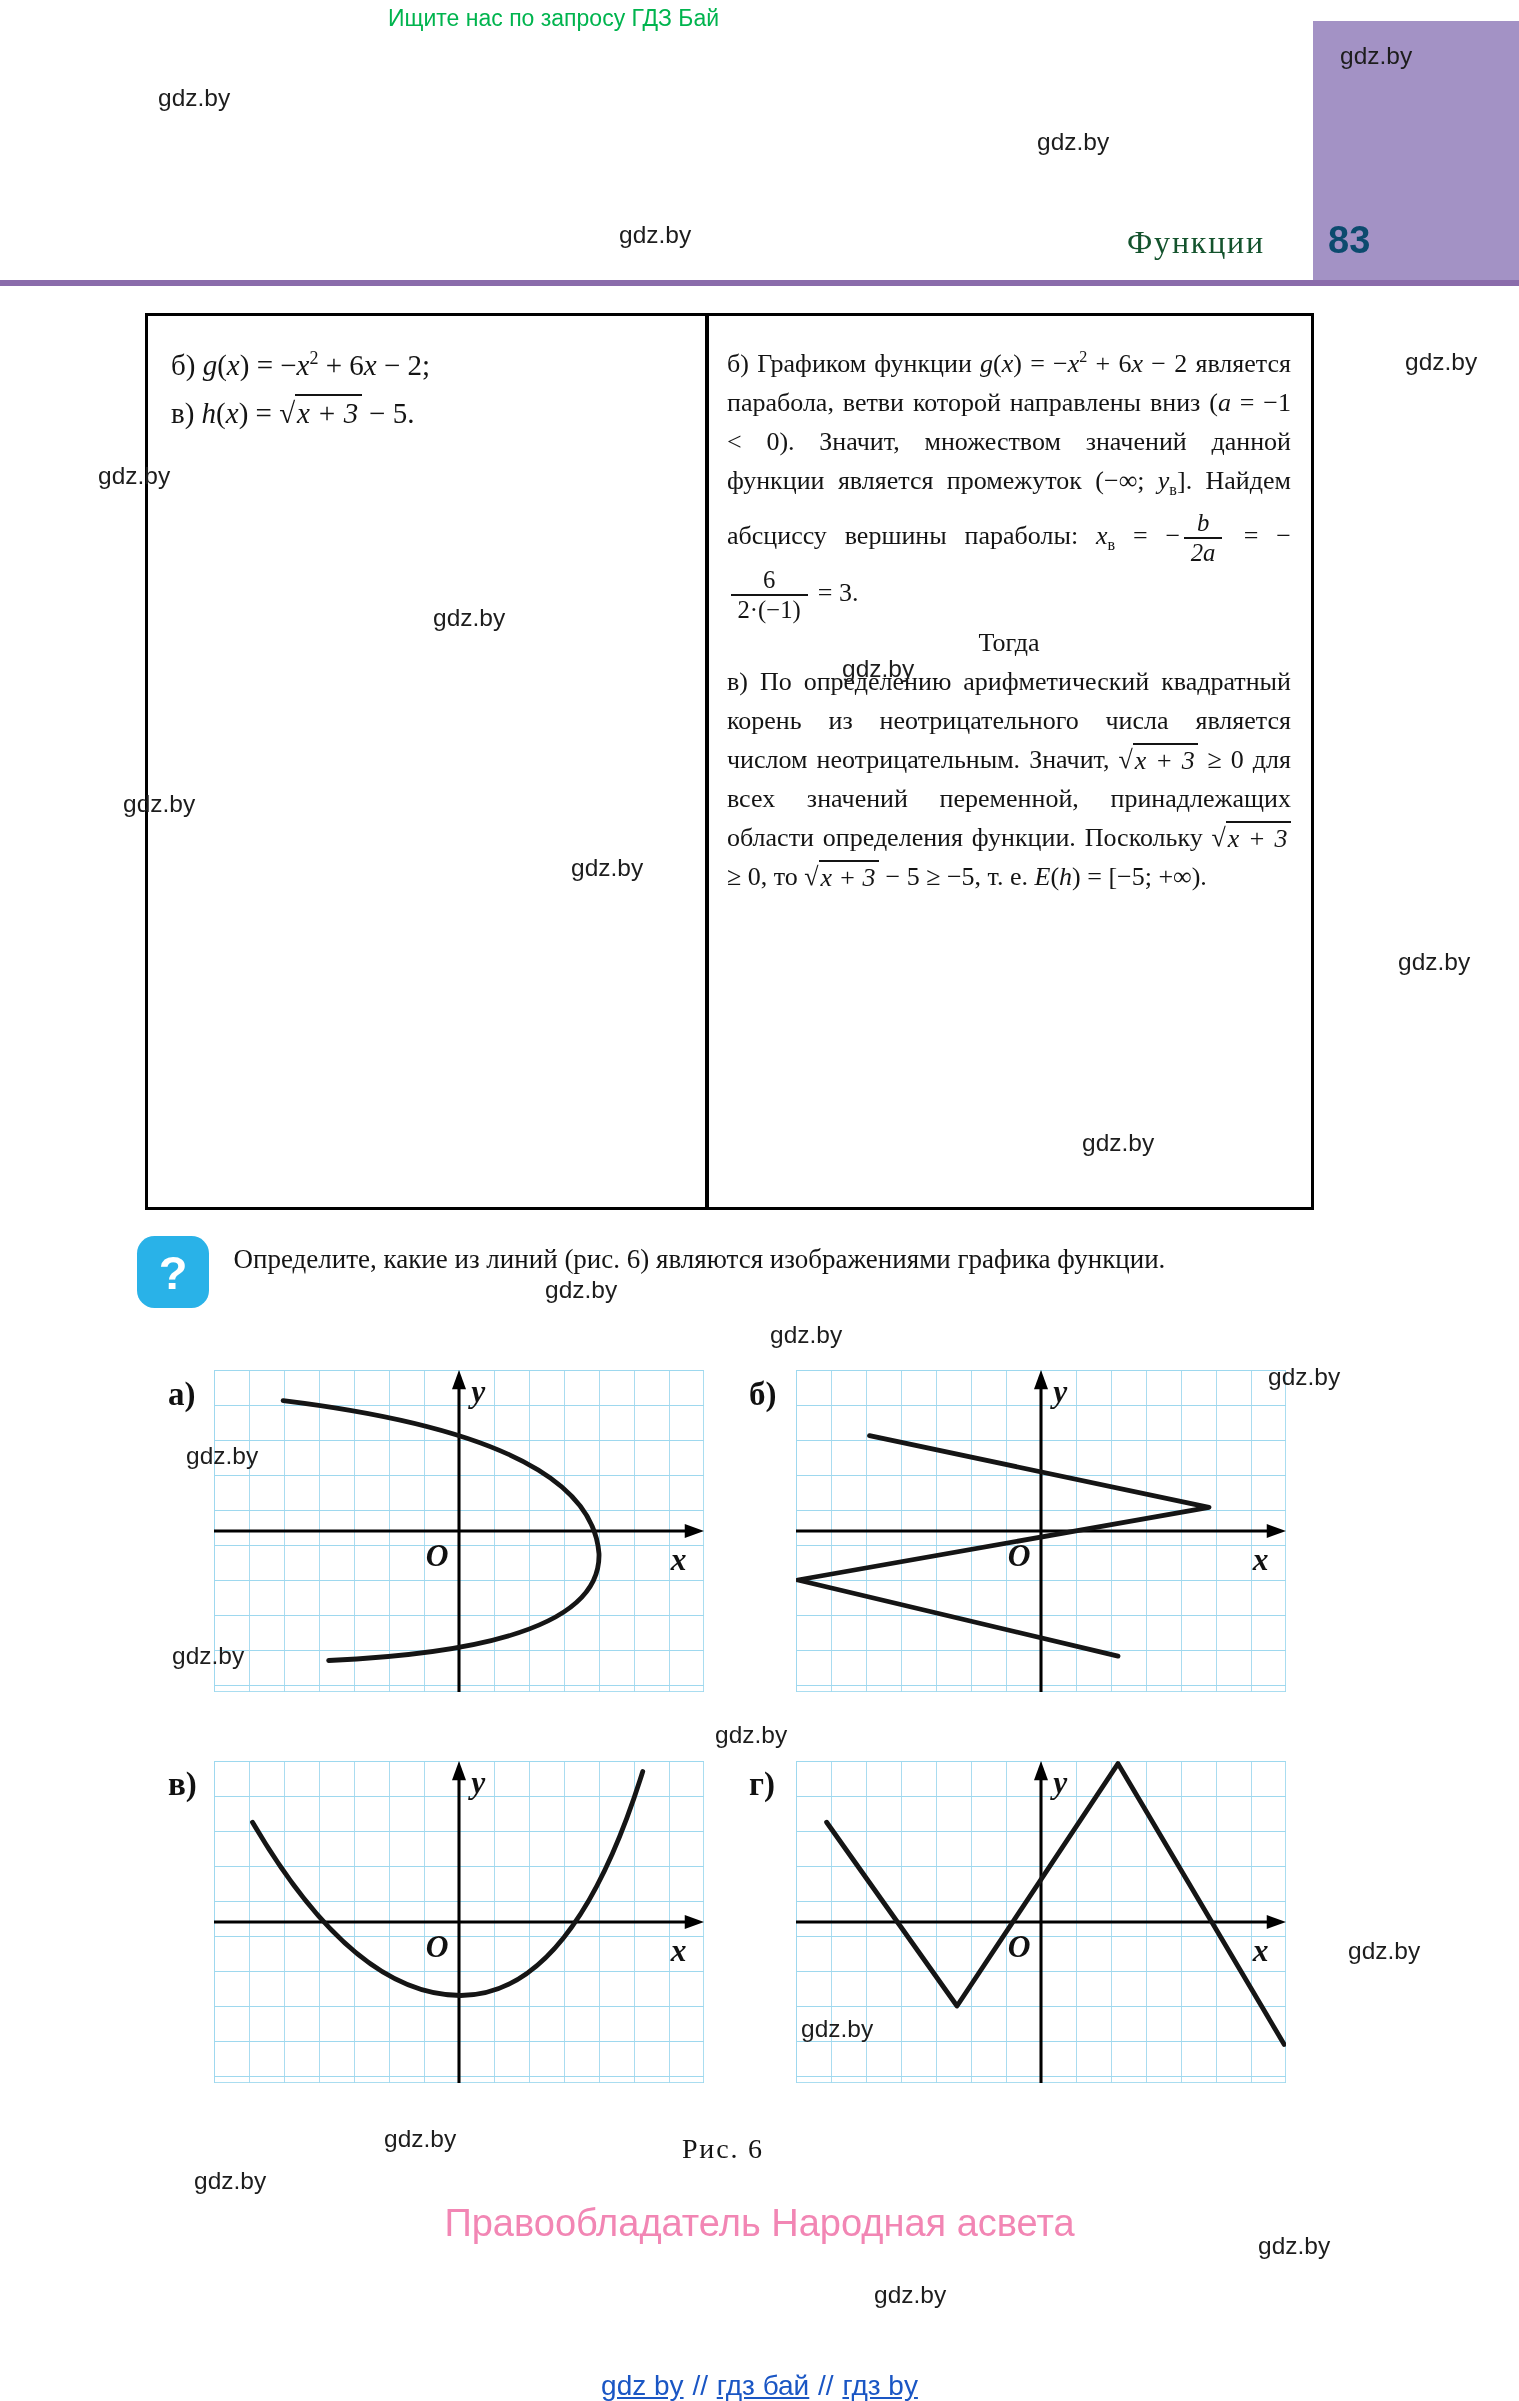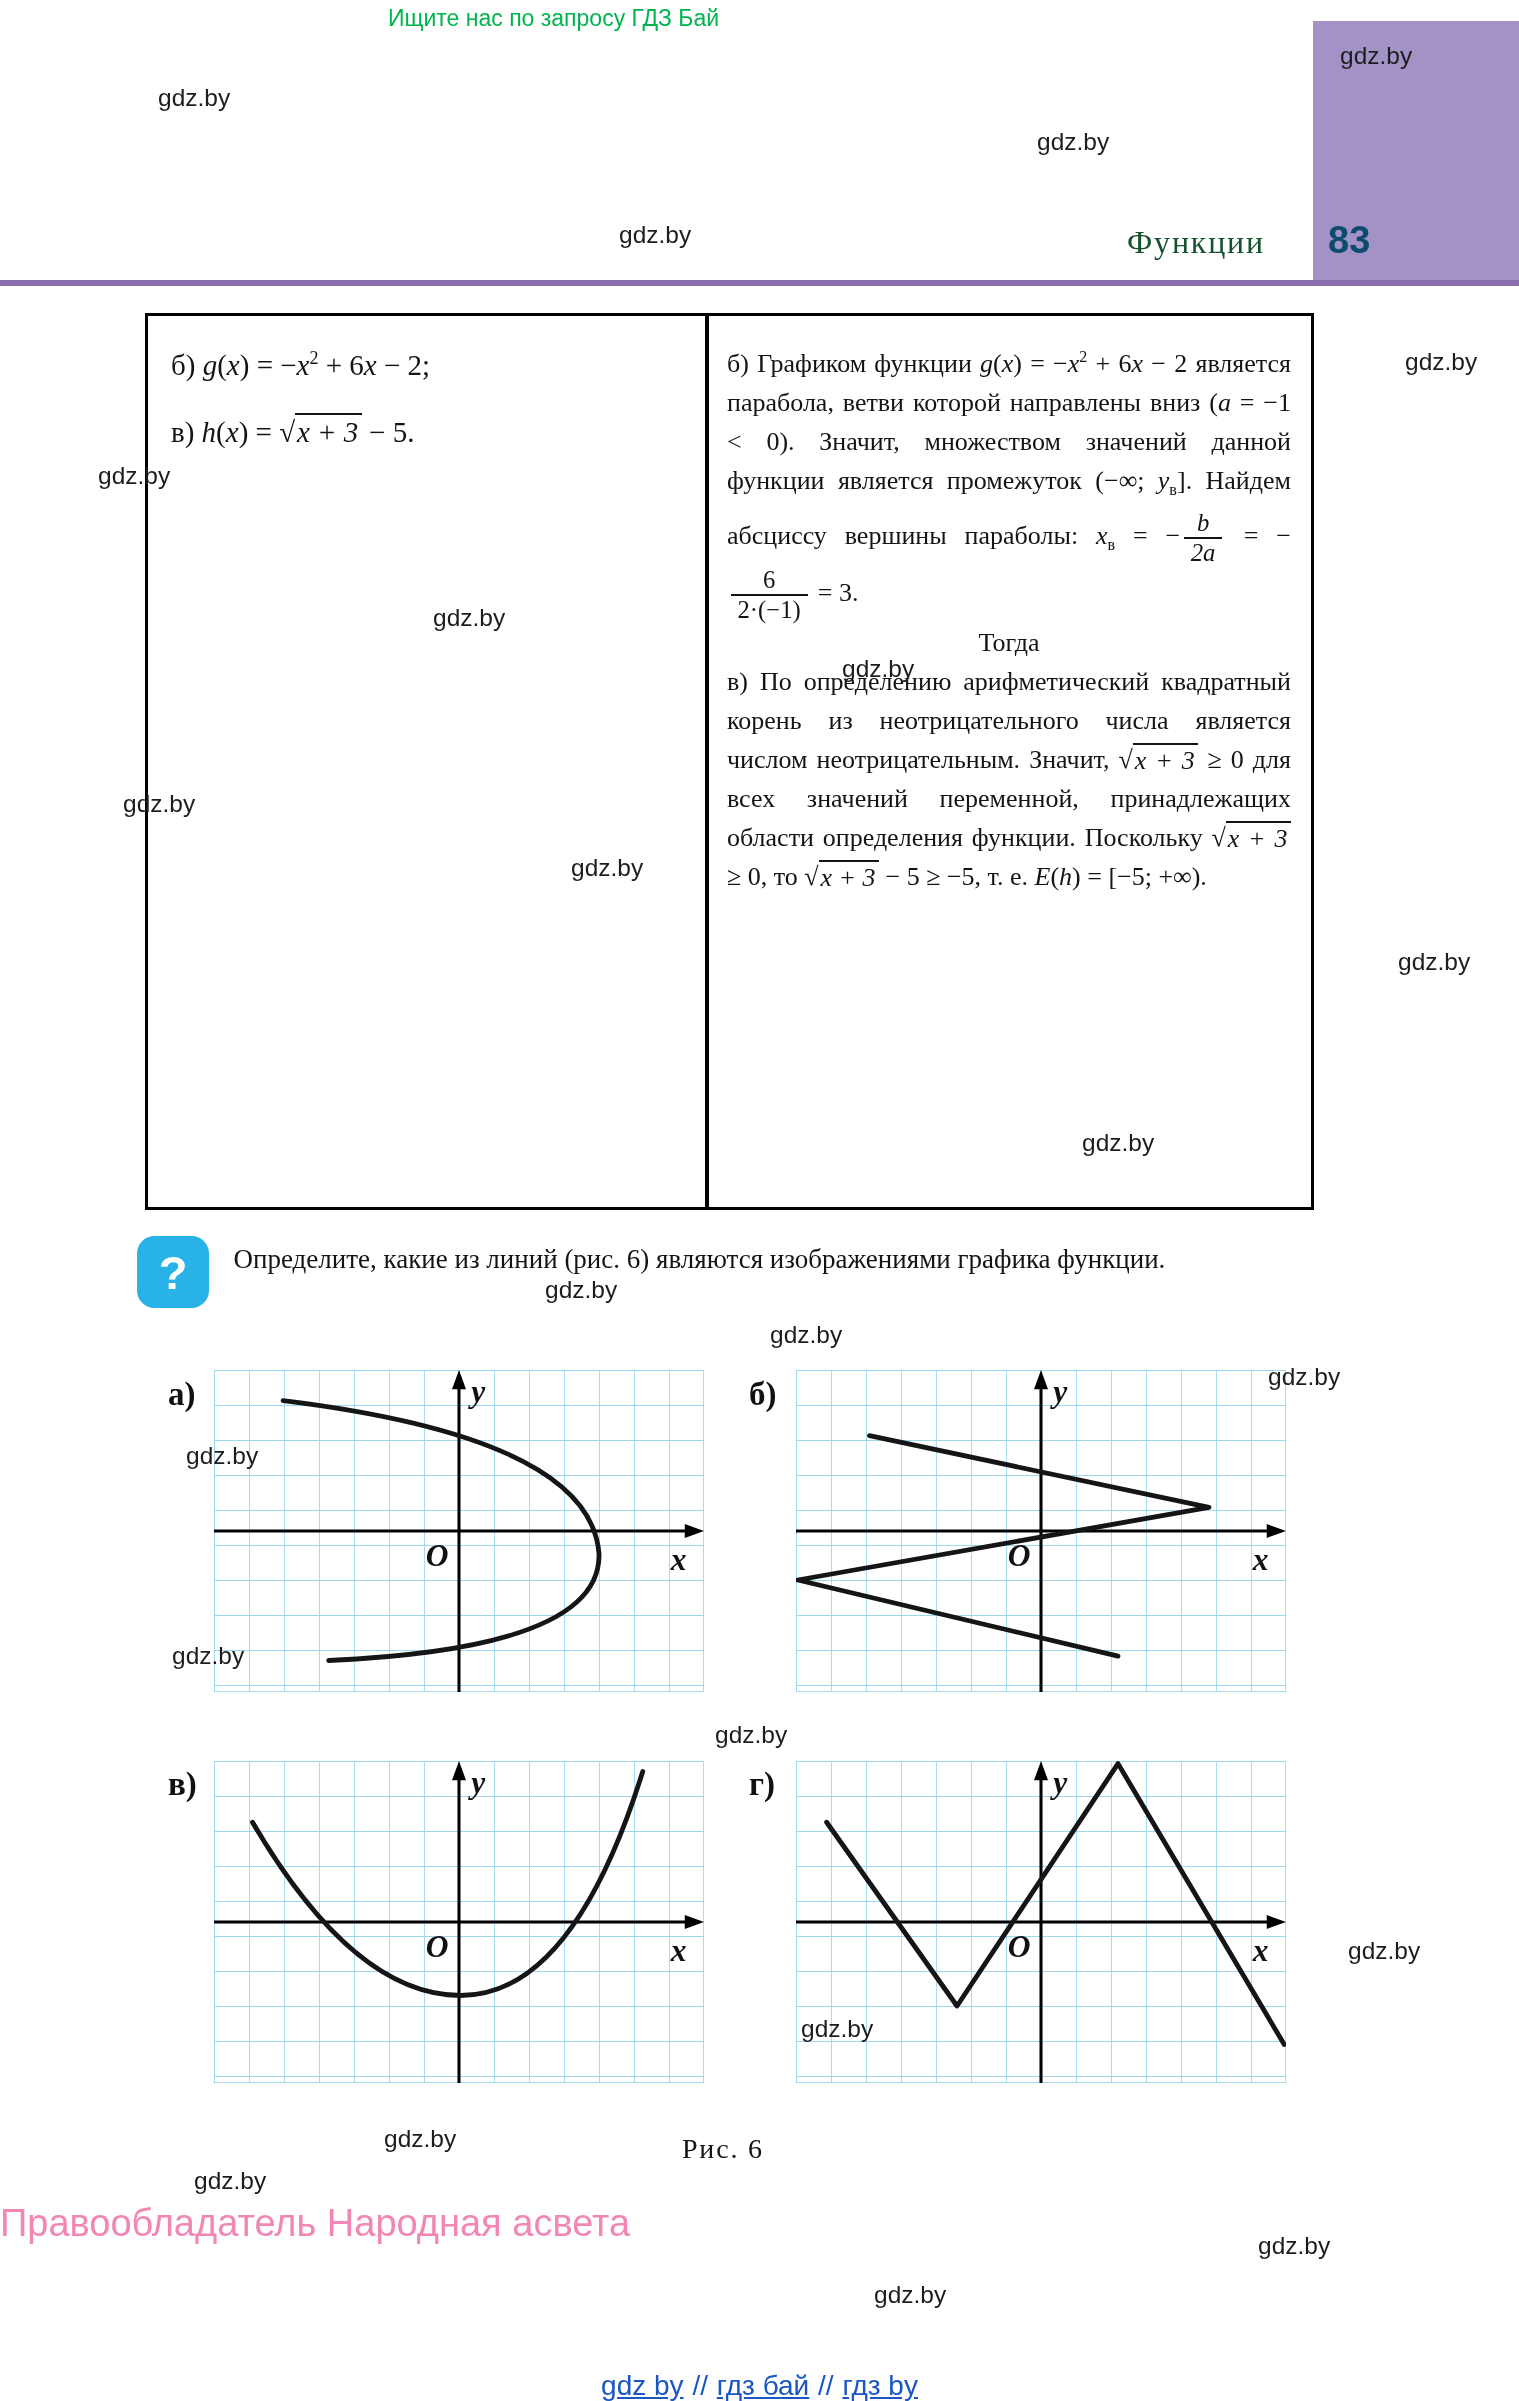--- a/index.html
+++ b/index.html
@@ -19,21 +19,21 @@
   .purple-block{position:absolute;left:1313px;top:21px;width:207px;height:260px;background:#a392c5}
   .purple-rule{position:absolute;left:0;top:280px;width:1519px;height:6.1px;background:#8a6cab}
   .section-title{position:absolute;left:1127px;top:224px;font-size:32px;letter-spacing:1.8px;color:#14532d}
   .page-num{position:absolute;left:1328px;top:219px;font-family:"Liberation Sans",sans-serif;
             font-weight:bold;font-size:38px;color:#0c4a6e}
 
   
   .box{position:absolute;left:145px;top:313px;width:1169px;height:897px;border:3.5px solid #000;background:#fff}
   .divider{position:absolute;left:557px;top:0;height:100%;width:3.5px;background:#000}
   .col-left{position:absolute;left:23px;top:17.5px;width:525px;font-size:29px;line-height:49px}
-  .col-left .fline2{margin-top:19px}
+  .col-left .fline2{}
   .col-right{position:absolute;left:579px;top:21px;width:564px;font-size:26px;line-height:39px;text-align:justify}
   .col-right .fline{text-align:left;margin:2.6px 0 2.6px 5.3px}
   .col-right .plain{text-align:center}
 
   i{font-style:italic}
   sup{font-size:.62em}
   sub{font-size:.62em}
   .frac{display:inline-block;vertical-align:middle;text-align:center;line-height:1.12;margin:0 3.5px;font-size:.95em}
   .frac.it{font-style:italic}
   .fn{display:block;border-bottom:2.6px solid #141414;padding:0 7px}
@@ -57,21 +57,21 @@
   .gl{position:absolute;font-weight:bold;font-size:33px;color:#111}
   .gl-a{left:168px;top:1376px}
   .gl-b{left:749px;top:1376px}
   .gl-v{left:168px;top:1766px}
   .gl-g{left:749px;top:1766px}
   .axis{stroke:#000;stroke-width:3.5}
   .curve{stroke:#151515;stroke-width:5.5;fill:none;stroke-linecap:round;stroke-linejoin:round}
   .glabel{font:italic bold 36px "Liberation Serif",serif;fill:#111}
 
   .fig-caption{position:absolute;left:682px;top:2133px;font-size:28px;letter-spacing:1.8px}
-  .copyright{position:absolute;left:0;top:2202px;width:1519px;
+  .copyright{position:absolute;left:0;top:2202px;width:1519px;text-align:center;
              font-family:"Liberation Sans",sans-serif;font-size:38px;color:#f286b4}
   .footer-links{position:absolute;left:0;top:2370px;width:1519px;text-align:center;
                 font-family:"Liberation Sans",sans-serif;font-size:28px;color:#1a56c4}
   .footer-links .lnk{color:#1a56c4;text-decoration:underline;cursor:pointer}
   .footer-links .sep{margin:0 8.8px;text-decoration:none}
 </style>
 </head>
 <body>
 
 <div class="top-link">Ищите нас по запросу ГДЗ Бай</div>

